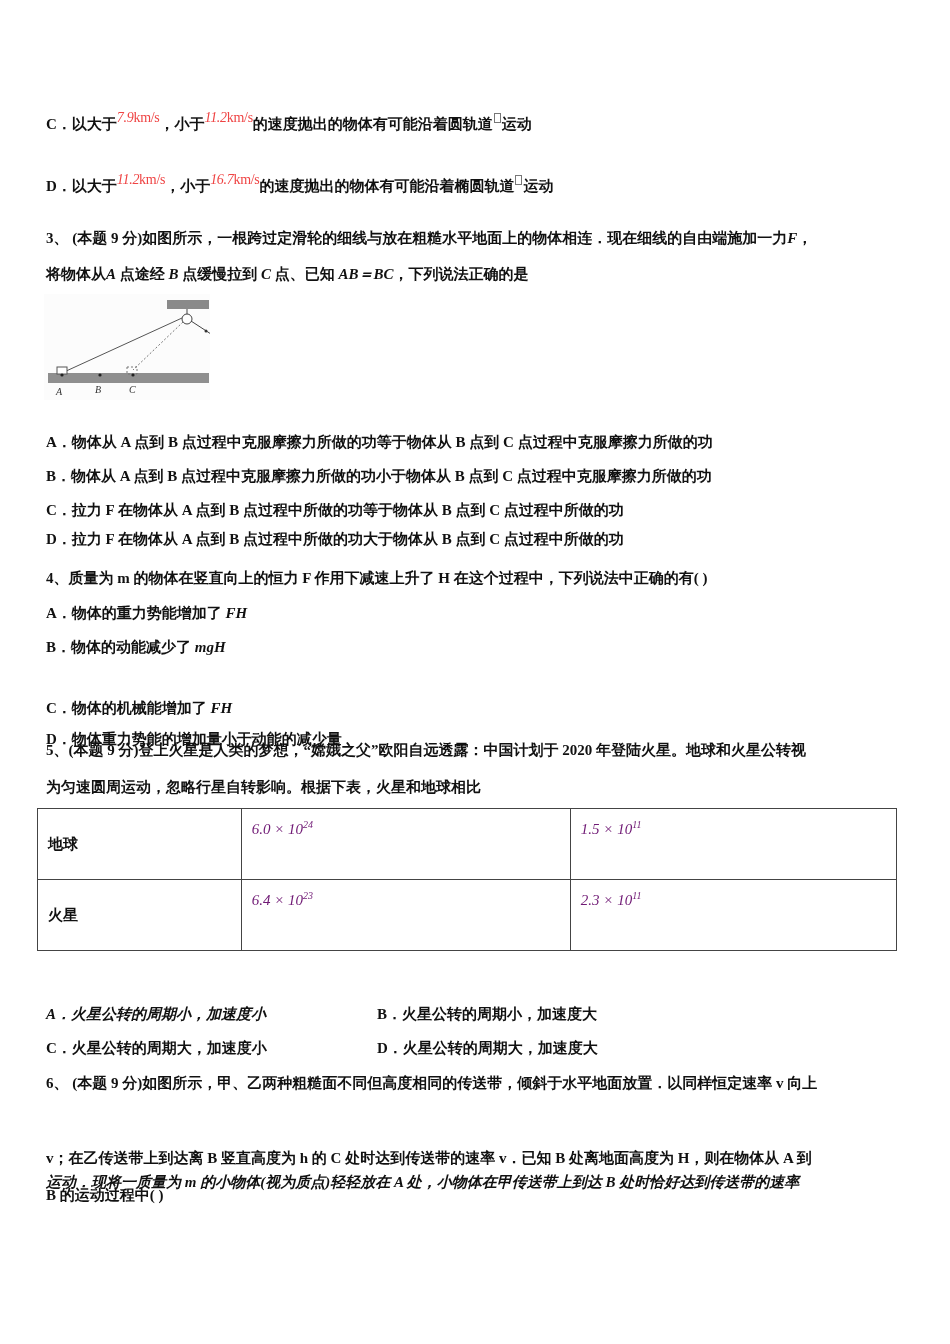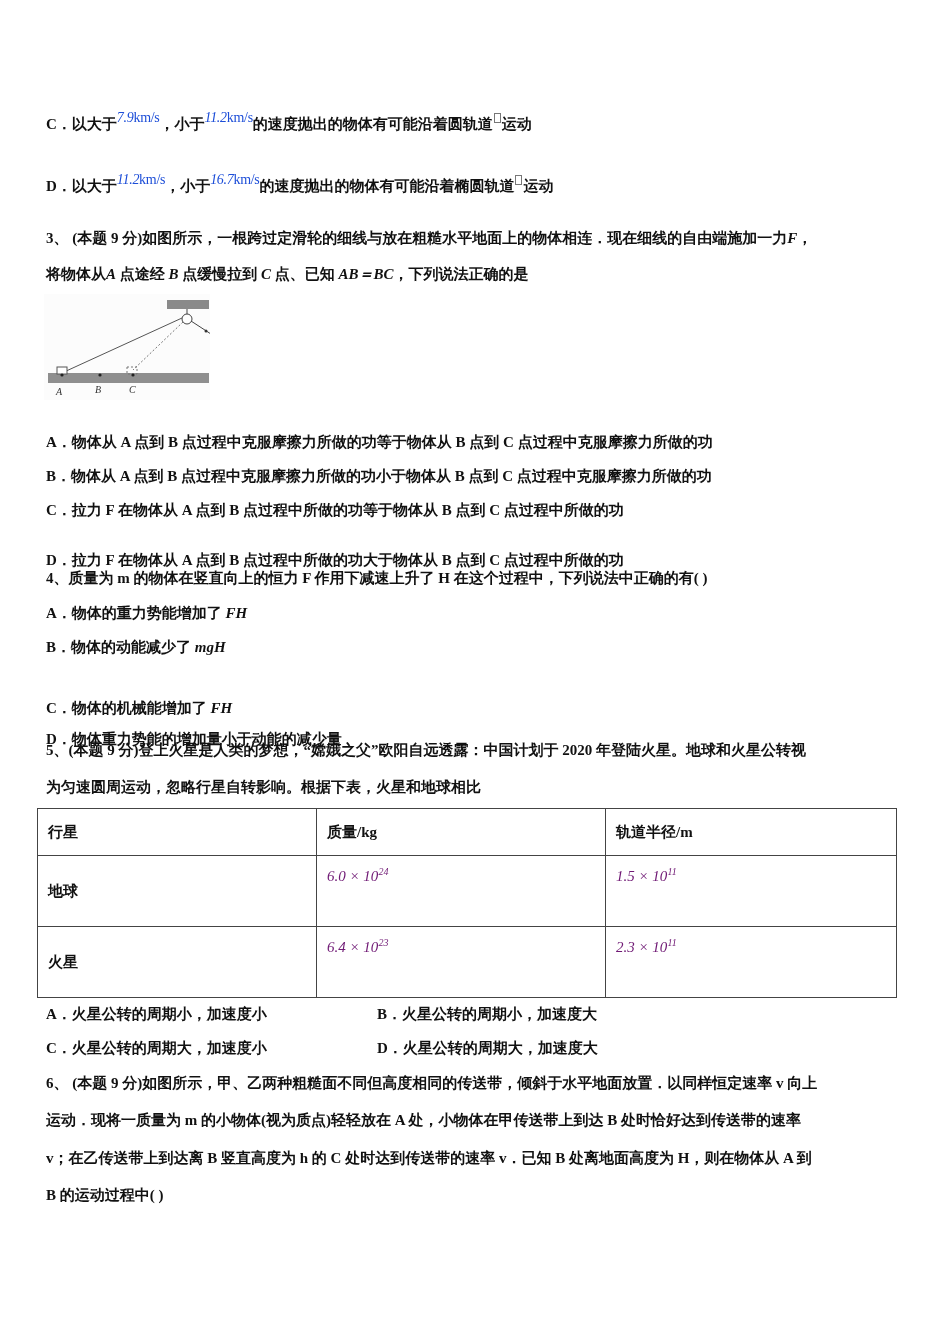--- a/index.html
+++ b/index.html
@@ -8,21 +8,21 @@
     font-family: "Liberation Serif", "DejaVu Serif", serif;
     color: #111111;
   }
   .line {
     position: absolute; left: 46px;
     font-size: 15px; line-height: 20px; white-space: nowrap;
     font-weight: bold;
   }
   .line i, .it { font-style: italic; font-family: "Liberation Serif", serif; }
   .speed {
-    font-style: italic; font-weight: normal; color: #1d4ed8; font-size: 14px;
+    font-style: italic; font-weight: normal; color: #ef4444; font-size: 14px;
     position: relative; top: -7px; letter-spacing: -0.3px; text-align: right;
   }
   .speed .unit { font-style: normal; }
   .boxchar {
     display: inline-block; width: 7px; height: 10px; border: 1px solid #777;
     position: relative; top: -6px; margin: 0 1px; box-sizing: border-box;
   }
   .figure { position: absolute; left: 44px; top: 294px; width: 166px; height: 106px; }
   table.planets {
     position: absolute; left: 37px; top: 808px; width: 860px;
@@ -91,21 +91,21 @@
 
 <div class="line" style="top:432px;">
   <span>A．</span><span>物体从 A 点到 B 点过程中克服摩擦力所做的功等于物体从 B 点到 C 点过程中克服摩擦力所做的功</span>
 </div>
 <div class="line" style="top:466px;">
   <span>B．</span><span>物体从 A 点到 B 点过程中克服摩擦力所做的功小于物体从 B 点到 C 点过程中克服摩擦力所做的功</span>
 </div>
 <div class="line" style="top:500px;">
   <span>C．</span><span>拉力 F 在物体从 A 点到 B 点过程中所做的功等于物体从 B 点到 C 点过程中所做的功</span>
 </div>
-<div class="line" style="top:550px;">
+<div class="line" style="top:529px;">
   <span>D．</span><span>拉力 F 在物体从 A 点到 B 点过程中所做的功大于物体从 B 点到 C 点过程中所做的功</span>
 </div>
 
 <div class="line" style="top:568px;">
   <span>4、质量为 m 的物体在竖直向上的恒力 F 作用下减速上升了 H 在这个过程中，下列说法中正确的有(   )</span>
 </div>
 <div class="line" style="top:603px;">
   <span>A．</span><span>物体的重力势能增加了 </span><i>FH</i>
 </div>
 <div class="line" style="top:637px;">
@@ -120,47 +120,42 @@
 
 <div class="line" style="top:740px;">
   <span>5、(本题 9 分)登上火星是人类的梦想，“嫦娥之父”欧阳自远透露：中国计划于 2020 年登陆火星。地球和火星公转视</span>
 </div>
 <div class="line" style="top:777px;">
   <span>为匀速圆周运动，忽略行星自转影响。根据下表，火星和地球相比</span>
 </div>
 
 <table class="planets">
   <tbody>
-      <tr class="hdr">
-    <td style="width:258px;">行星</td>
-    <td style="width:268px;">质量/kg</td>
-    <td>轨道半径/m</td>
-  </tr>
   <tr class="row">
     <td class="name">地球</td>
     <td><span class="sci"><span>6.0 × 10</span><sup>24</sup></span></td>
     <td><span class="sci"><span>1.5 × 10</span><sup>11</sup></span></td>
   </tr>
   <tr class="row">
     <td class="name">火星</td>
     <td><span class="sci"><span>6.4 × 10</span><sup>23</sup></span></td>
     <td><span class="sci"><span>2.3 × 10</span><sup>11</sup></span></td>
   </tr>
 </tbody>
   </table>
 
-<div class="line" style="top:1004px;">
+<div class="line" style="top:1004px;font-style:italic;">
   <span>A．</span><span>火星公转的周期小，加速度小</span>
 </div>
 <div class="line opt-b" style="top:1004px; left:377px;">
   <span>B．</span><span>火星公转的周期小，加速度大</span>
 </div>
 <div class="line" style="top:1038px;">
   <span>C．</span><span>火星公转的周期大，加速度小</span>
 </div>
 <div class="line opt-b" style="top:1038px; left:377px;">
   <span>D．</span><span>火星公转的周期大，加速度大</span>
 </div>
 
 <div class="line" style="top:1073px;">6、 (本题 9 分)如图所示，甲、乙两种粗糙面不同但高度相同的传送带，倾斜于水平地面放置．以同样恒定速率 v 向上</div>
-<div class="line" style="top:1110px;">运动．现将一质量为 m 的小物体(视为质点)轻轻放在 A 处，小物体在甲传送带上到达 B 处时恰好达到传送带的速率</div>
+<div class="line" style="top:1172px;font-style:italic;">运动．现将一质量为 m 的小物体(视为质点)轻轻放在 A 处，小物体在甲传送带上到达 B 处时恰好达到传送带的速率</div>
 <div class="line" style="top:1148px;text-align:right;">v；在乙传送带上到达离 B 竖直高度为 h 的 C 处时达到传送带的速率 v．已知 B 处离地面高度为 H，则在物体从 A 到</div>
 <div class="line" style="top:1185px;">B 的运动过程中( )</div>
 
 </body></html>

